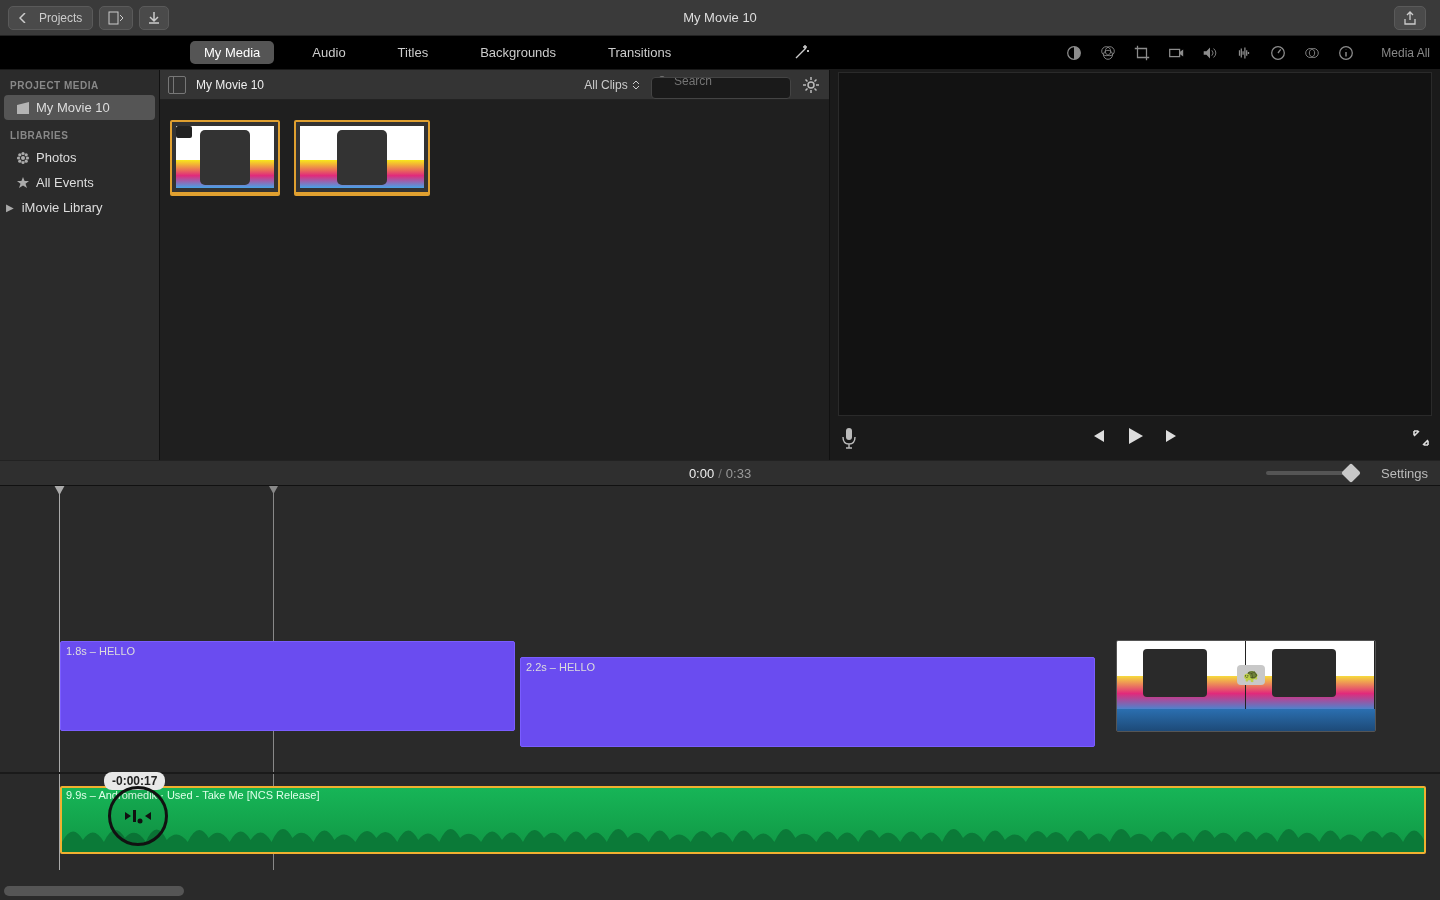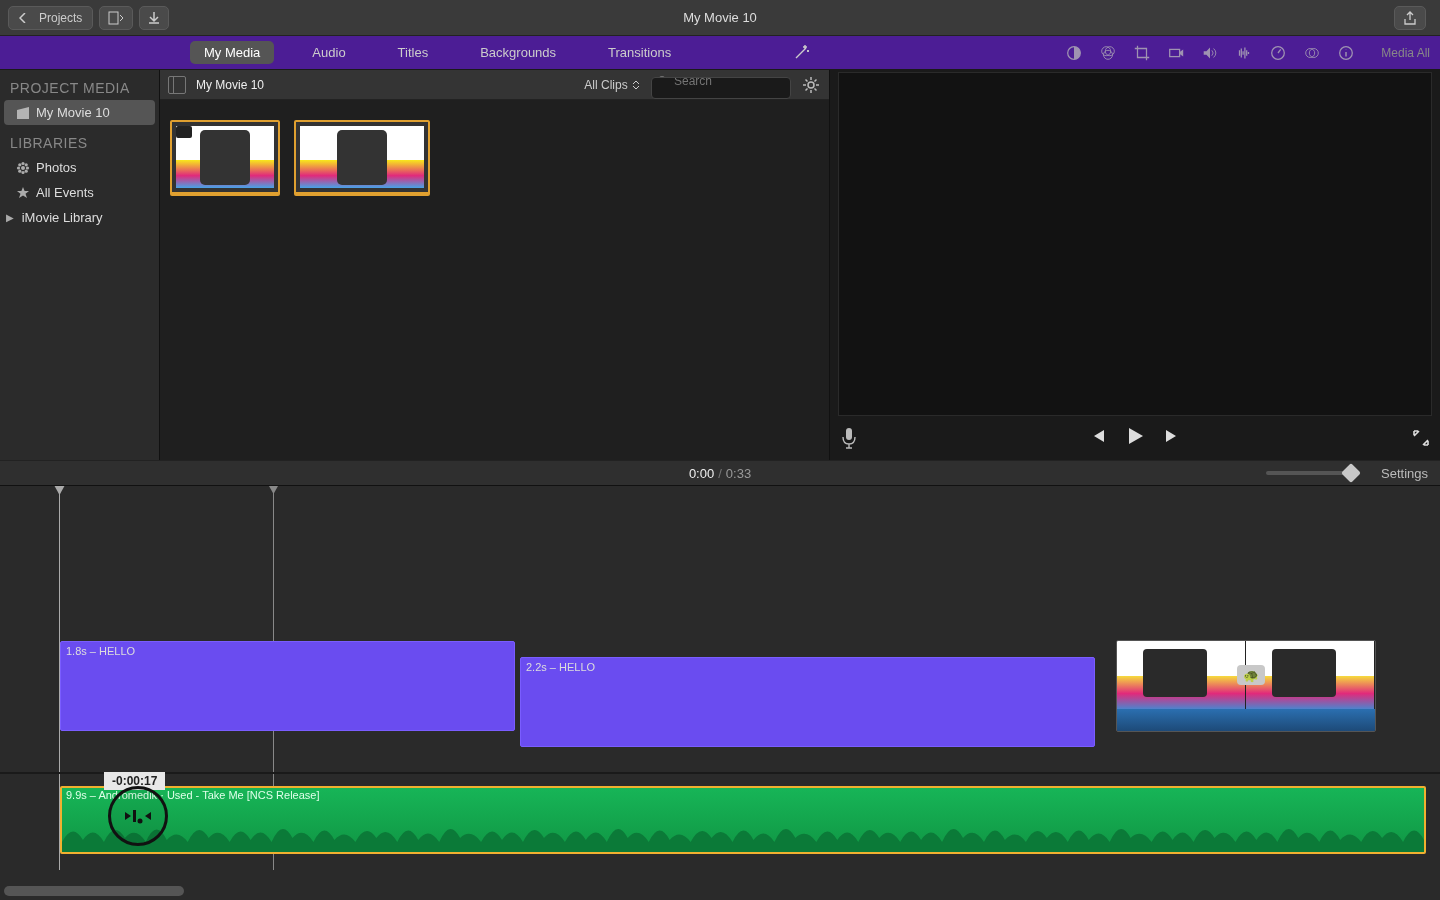--- a/index.html
+++ b/index.html
@@ -6,34 +6,34 @@
 body { background: #1e1e1e; color: #ccc; width: 1440px; height: 900px; overflow: hidden; position: relative; }
 
 
 .titlebar { height: 36px; background: #3a3a3a; border-bottom: 1px solid #222; display: flex; align-items: center; padding: 0 8px; position: relative; }
 .titlebar .title { position: absolute; left: 50%; transform: translateX(-50%); font-size: 13px; color: #ddd; }
 .tb-btn { background: #4a4a4a; border: 1px solid #5a5a5a; border-radius: 5px; height: 24px; display: inline-flex; align-items: center; padding: 0 10px; color: #ccc; font-size: 12px; cursor: default; margin-right: 6px; }
 .tb-btn.small { padding: 0 8px; }
 .tb-right { margin-left: auto; }
 
 
-.tabs-row { height: 34px; background: #4c1d95; border-bottom: 1px solid #1a1a1a; display: flex; align-items: center; padding: 0 190px; gap: 24px; position: relative; }
+.tabs-row { height: 34px; background: #000000; border-bottom: 1px solid #1a1a1a; display: flex; align-items: center; padding: 0 190px; gap: 24px; position: relative; }
 .tab-item { color: #ccc; font-size: 13px; padding: 4px 14px; border-radius: 5px; }
 .tab-item.active { background: #555; color: #fff; }
 .inspector-icons { position: absolute; right: 10px; top: 0; height: 34px; display: flex; align-items: center; gap: 16px; }
 .inspector-icons .icn { width: 18px; height: 18px; opacity: 0.75; display: flex; align-items: center; justify-content: center; color:#bbb; }
 .magic-wand { position:absolute; left: 792px; top:6px; }
 .reset-all { font-size: 12px; color: #888; margin-left: 10px; }
 
 
 .upper { display: flex; height: 390px; }
 
 
 .sidebar { width: 160px; background: #2b2b2b; border-right: 1px solid #111; overflow: hidden; }
-.sb-heading { font-size: 14px; font-weight: 400; letter-spacing: 0.5px; color: #888; padding: 10px 10px 4px; text-transform: uppercase; }
+.sb-heading { font-size: 10px; font-weight: 700; letter-spacing: 0.5px; color: #888; padding: 10px 10px 4px; text-transform: uppercase; }
 .sb-item { font-size: 13px; color: #ddd; padding: 5px 10px 5px 16px; display: flex; align-items: center; gap: 6px; }
 .sb-item.selected { background: #555; border-radius: 4px; margin: 0 4px; padding-left: 12px; }
 .sb-item .icn { width: 14px; height: 14px; display:inline-flex; align-items:center; justify-content:center; opacity:0.8; }
 .disclosure { font-size: 10px; color:#aaa; margin-right:2px; }
 
 
 .browser { flex: 1; background: #1f1f1f; border-right: 1px solid #111; position: relative; }
 .browser-bar { height: 30px; background: #343434; border-bottom: 1px solid #222; display: flex; align-items: center; padding: 0 8px; gap: 10px; }
 .browser-title { font-size: 12px; color: #eee; font-weight: 500; }
 .layout-icon { width:18px; height:18px; border:1px solid #777; border-radius:2px; position:relative; }
@@ -90,21 +90,21 @@
 .video-clip .wave { position:absolute; bottom:0; left:0; right:0; height:22px; background:linear-gradient(#2b6fb0,#1d4a78); }
 .turtle-badge{position:absolute;top:24px;left:120px;width:28px;height:20px;background:#c8c8c8;border-radius:4px;display:flex;align-items:center;justify-content:center;font-size:13px}
 
 .track-divider { position: absolute; top: 286px; left: 0; right: 0; height: 2px; background: #1a1a1a; }
 
 .audio-clip { position: absolute; top: 300px; left: 60px; right: 14px; height: 68px; background: linear-gradient(#17b557,#109644); border: 2px solid #f0b030; border-radius: 2px; overflow: hidden; }
 .audio-label { position: absolute; top: 1px; left: 2px; font-size: 11px; color: #0a3; background: rgba(255,255,255,0); padding: 0 2px; color:#dfffe9; }
 .waveform { position:absolute; bottom:0; left:0; right:0; height:40px; }
 .waveform svg { width:100%; height:40px; display:block; }
 
-.time-tip { position:absolute; top: 286px; left: 104px; background:#e8e8e8; color:#222; font-size:12px; padding:2px 8px; border-radius:0; font-weight:600; z-index:5; }
+.time-tip { position:absolute; top: 286px; left: 104px; background:#e8e8e8; color:#222; font-size:12px; padding:2px 8px; border-radius:8px; font-weight:600; z-index:5; }
 .trim-circle { position:absolute; top: 300px; left: 108px; width:60px; height:60px; border:3px solid #111; border-radius:50%; z-index:6; display:flex; align-items:center; justify-content:center; background:rgba(0,0,0,0.05); }
 .trim-circle svg { width:30px; height:18px; }
 
 .timeline-scrollbar { position:absolute; bottom:4px; left:4px; width:180px; height:10px; background:#555; border-radius:5px; }
 
 
 .icn svg { width: 100%; height: 100%; display:block; }
 </style>
 </head>
 <body>

